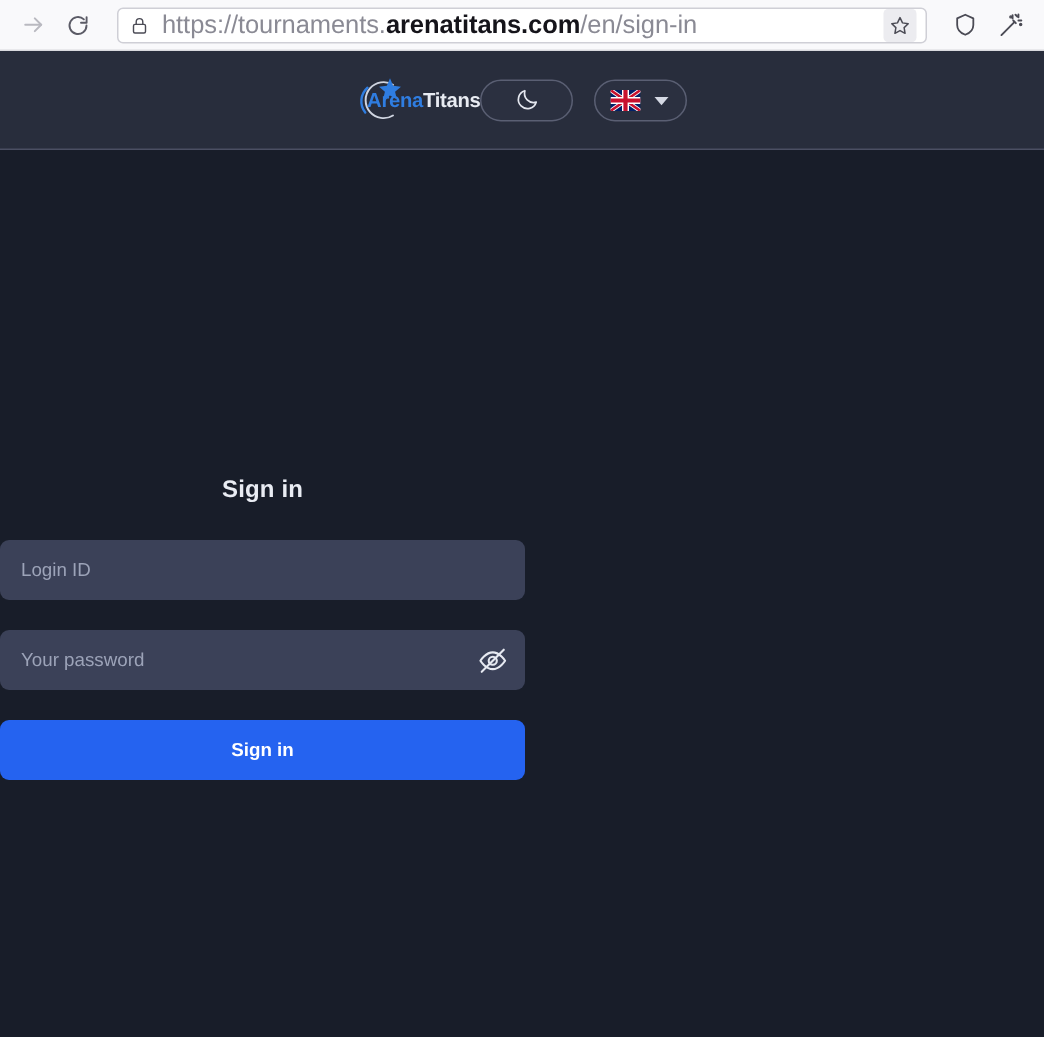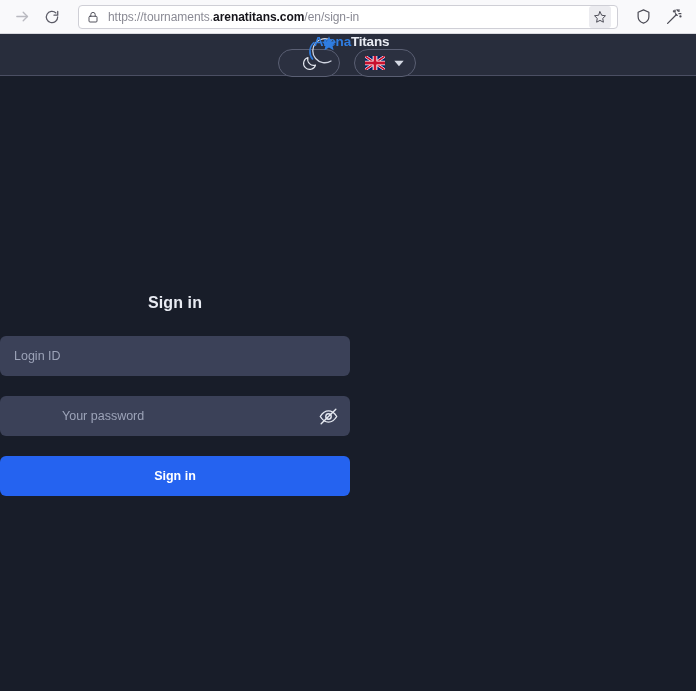--- a/index.html
+++ b/index.html
@@ -50,21 +50,21 @@
     min-width: 0;
   }
   .lock-icon {
     flex: 0 0 auto;
     margin-right: 9px;
     display: flex;
     align-items: center;
   }
   .url-text {
     flex: 1 1 auto;
-    font-size: 12px;
+    font-size: 17px;
     color: #8a8a94;
     white-space: nowrap;
     overflow: hidden;
     text-overflow: ellipsis;
     letter-spacing: -0.05px;
   }
   .url-text .host {
     color: #15141a;
     font-weight: bold;
   }
@@ -83,29 +83,28 @@
     width: 28px;
     height: 26px;
     display: flex;
     align-items: center;
     justify-content: center;
     margin-left: 3px;
   }
 
   
   .site-header {
-    height: 42px;
+    height: 66px;
     background: #282d3c;
     border-bottom: 1px solid #4b4f63;
     display: flex;
     align-items: center;
-    justify-content: space-between;
+    justify-content: center;
     padding: 0 16px 0 14px;
     box-sizing: border-box;
-    flex-direction: column;
   }
   .logo {
     display: flex;
     align-items: center;
     position: relative;
     height: 34px;
   }
   .logo-mark {
     position: absolute;
     left: 0;
@@ -190,21 +189,21 @@
     background: transparent;
     border: 0;
     outline: none;
     color: #14b8a6;
     font-family: "Liberation Sans", sans-serif;
     font-size: 12.5px;
     padding: 0 14px;
     box-sizing: border-box;
   }
   .field-input::placeholder { color: #9ca3b8; opacity: 1; }
-  .password-field .field-input { padding-right: 26px; margin-left: 48px; }
+  .password-field .field-input { padding-right: 26px; }
   .eye-toggle {
     position: absolute;
     right: 11px;
     top: 50%;
     transform: translateY(-50%);
     width: 22px;
     height: 22px;
     display: flex;
     align-items: center;
     justify-content: center;

